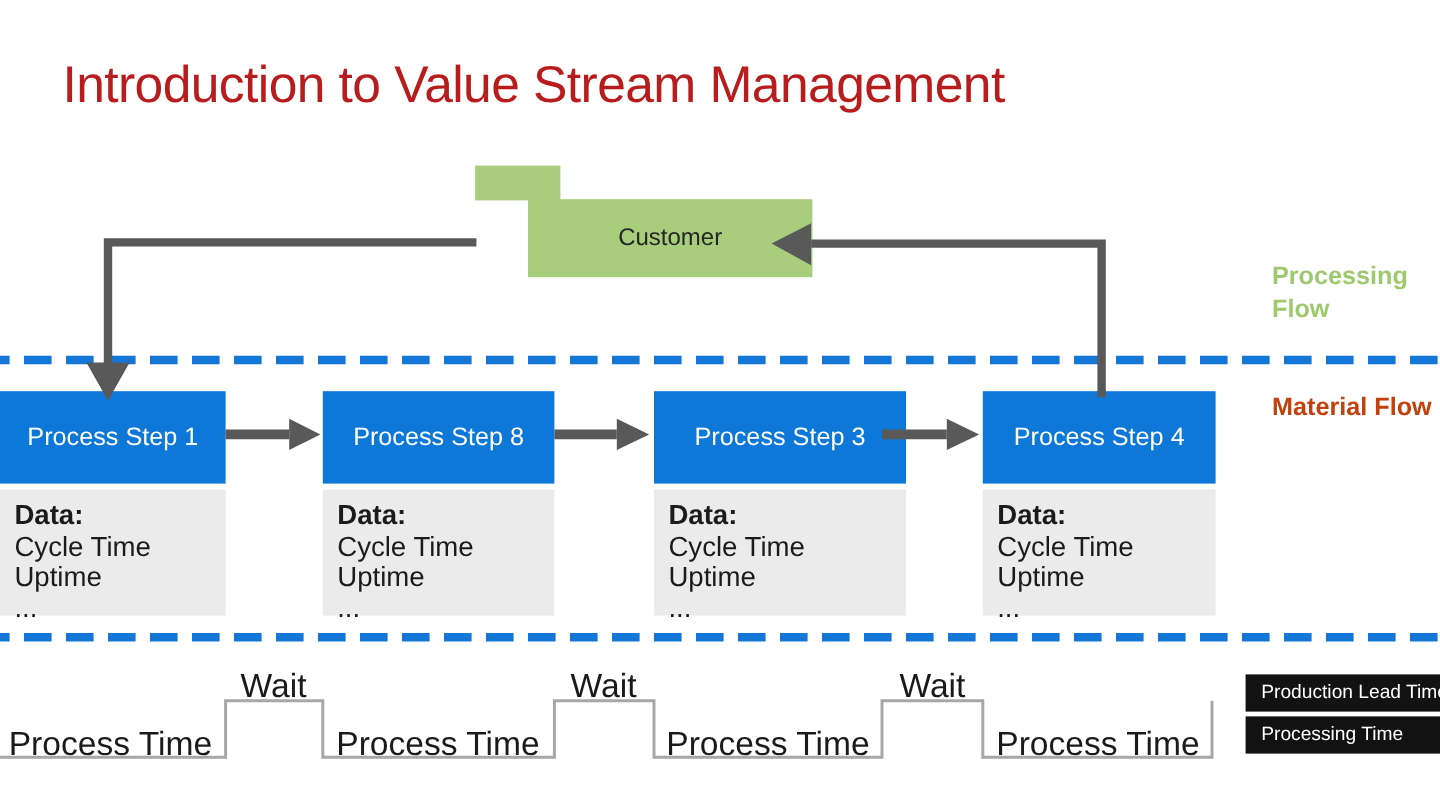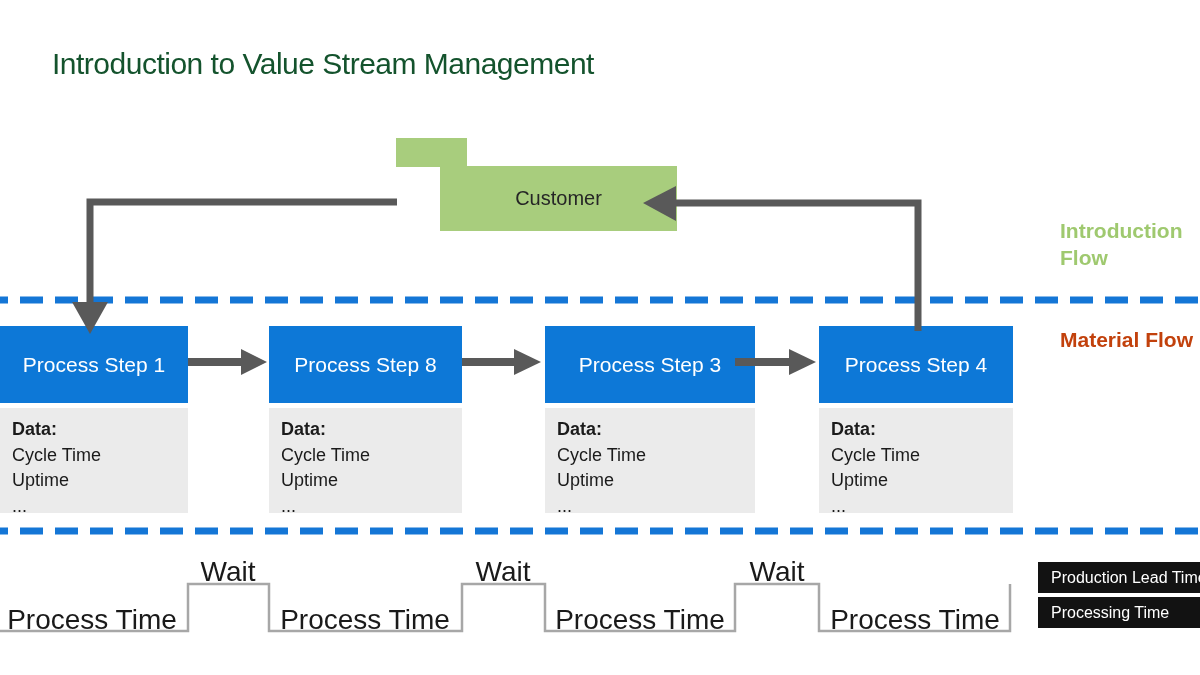--- a/index.html
+++ b/index.html
@@ -1,34 +1,34 @@
 <!DOCTYPE html>
 <html><head>
 <meta charset="utf-8">
 <style>
   html,body{margin:0;padding:0;}
   body{width:1200px;height:675px;position:relative;overflow:hidden;background:#ffffff;
        font-family:"Liberation Sans", sans-serif;}
   .abs{position:absolute;}
 
-  .title{left:52px;top:47px;font-size:30px;font-weight:400;letter-spacing:-0.5px;
-         color:#14532d;white-space:nowrap;margin:0;}
+  .title{left:52px;top:47px;font-size:43px;font-weight:400;letter-spacing:-0.5px;
+         color:#b91c1c;white-space:nowrap;margin:0;}
 
   
   .customer-tab{left:396px;top:138px;width:71px;height:29px;background:#a8cd7d;}
   .customer-body{left:396px;top:166px;width:237px;height:65px;background:#a8cd7d;
                  display:flex;align-items:center;justify-content:center;
                  font-size:20px;color:#262626;margin-left:44px;}
 
   
   .card{top:326px;height:187px;}
   .card-header{height:77px;background:#0d78d7;color:#ffffff;font-size:21px;
                display:flex;align-items:center;justify-content:center;white-space:nowrap;}
   .card-body{margin-top:5px;height:105px;background:#ebebeb;box-sizing:border-box;
-             padding:9px 0 0 12px;font-size:18px;line-height:25.5px;color:#1b1b1b;}
+             padding:9px 0 0 12px;font-size:23px;line-height:25.5px;color:#1b1b1b;}
   .d-head{font-weight:700;}
 
   
   .flow-label{left:1060px;font-weight:700;font-size:21px;line-height:27px;white-space:pre-line;}
   .flow-label.info{top:217px;color:#9fc96f;}
   .flow-label.material{top:326px;color:#c2410c;}
 
   
   .ladder-label{transform:translateX(-50%);font-size:28px;color:#1a1a1a;white-space:nowrap;}
   .wait{top:556px;}
@@ -86,21 +86,21 @@
 <div class="abs card" style="left:819px;width:194px">
   <div class="card-header">Process Step 4</div>
   <div class="card-body">
     <div class="d-head">Data:</div>
     <div class="d-item">Cycle Time</div>
     <div class="d-item">Uptime</div>
     <div class="d-item">...</div>
   </div>
 </div>
 
-<div class="abs flow-label info">Introduction
+<div class="abs flow-label info">Processing
 Flow</div>
 <div class="abs flow-label material">Material Flow</div>
 
 <span class="abs ladder-label wait" style="left:228px">Wait</span>
 <span class="abs ladder-label wait" style="left:503px">Wait</span>
 <span class="abs ladder-label wait" style="left:777px">Wait</span>
 <span class="abs ladder-label ptime" style="left:92px">Process Time</span>
 <span class="abs ladder-label ptime" style="left:365px">Process Time</span>
 <span class="abs ladder-label ptime" style="left:640px">Process Time</span>
 <span class="abs ladder-label ptime" style="left:915px">Process Time</span>

